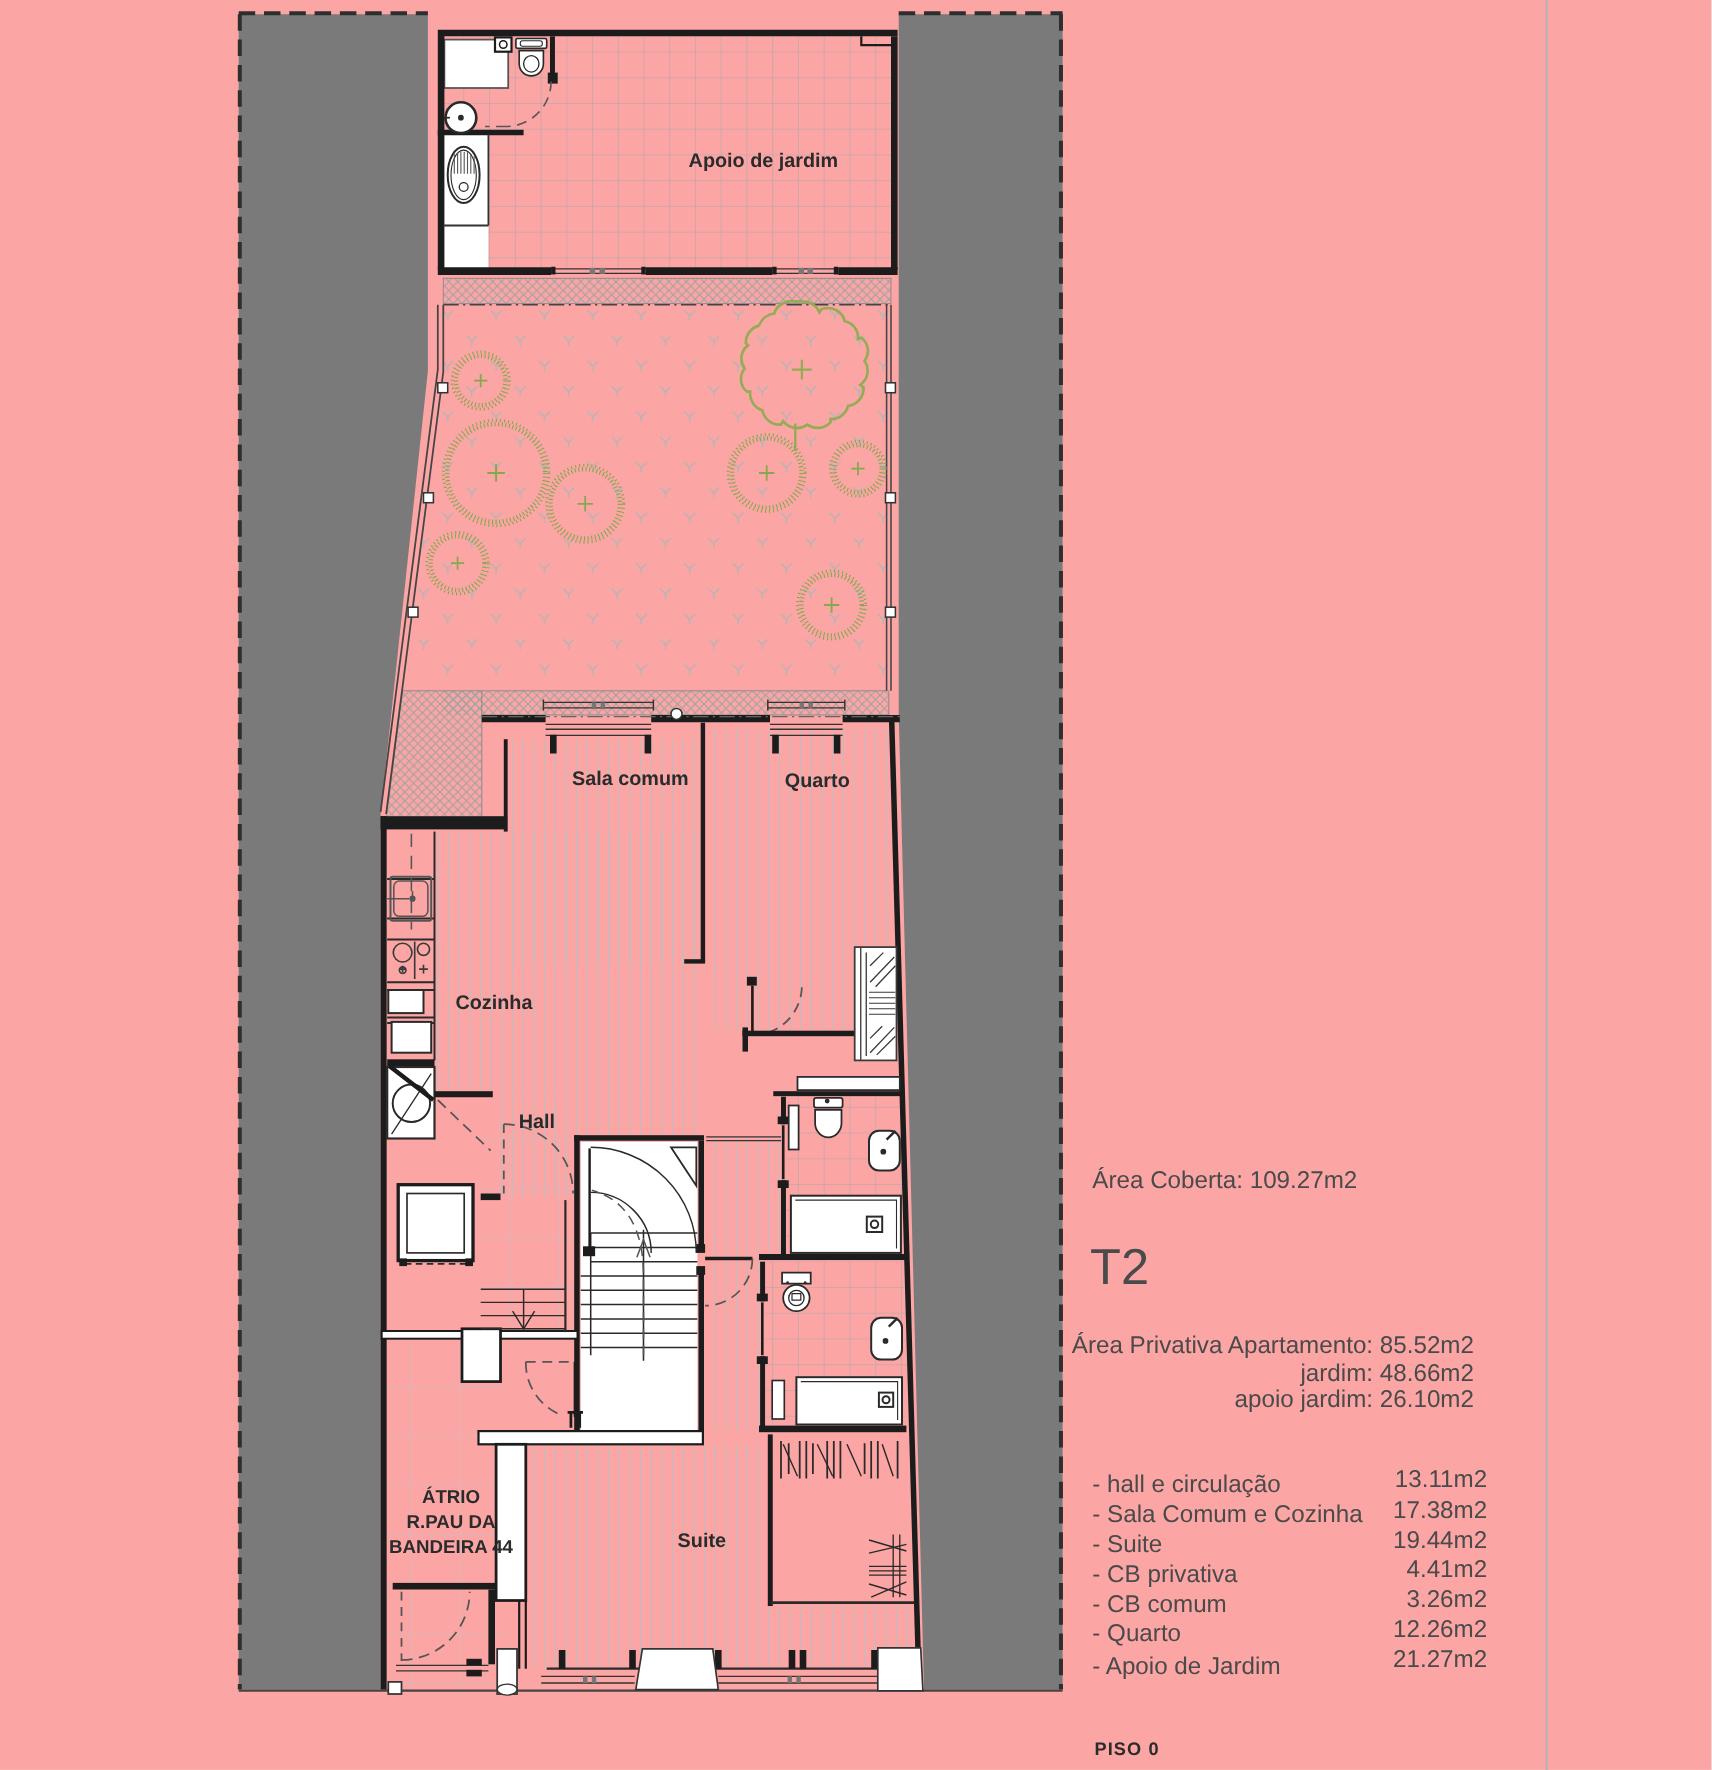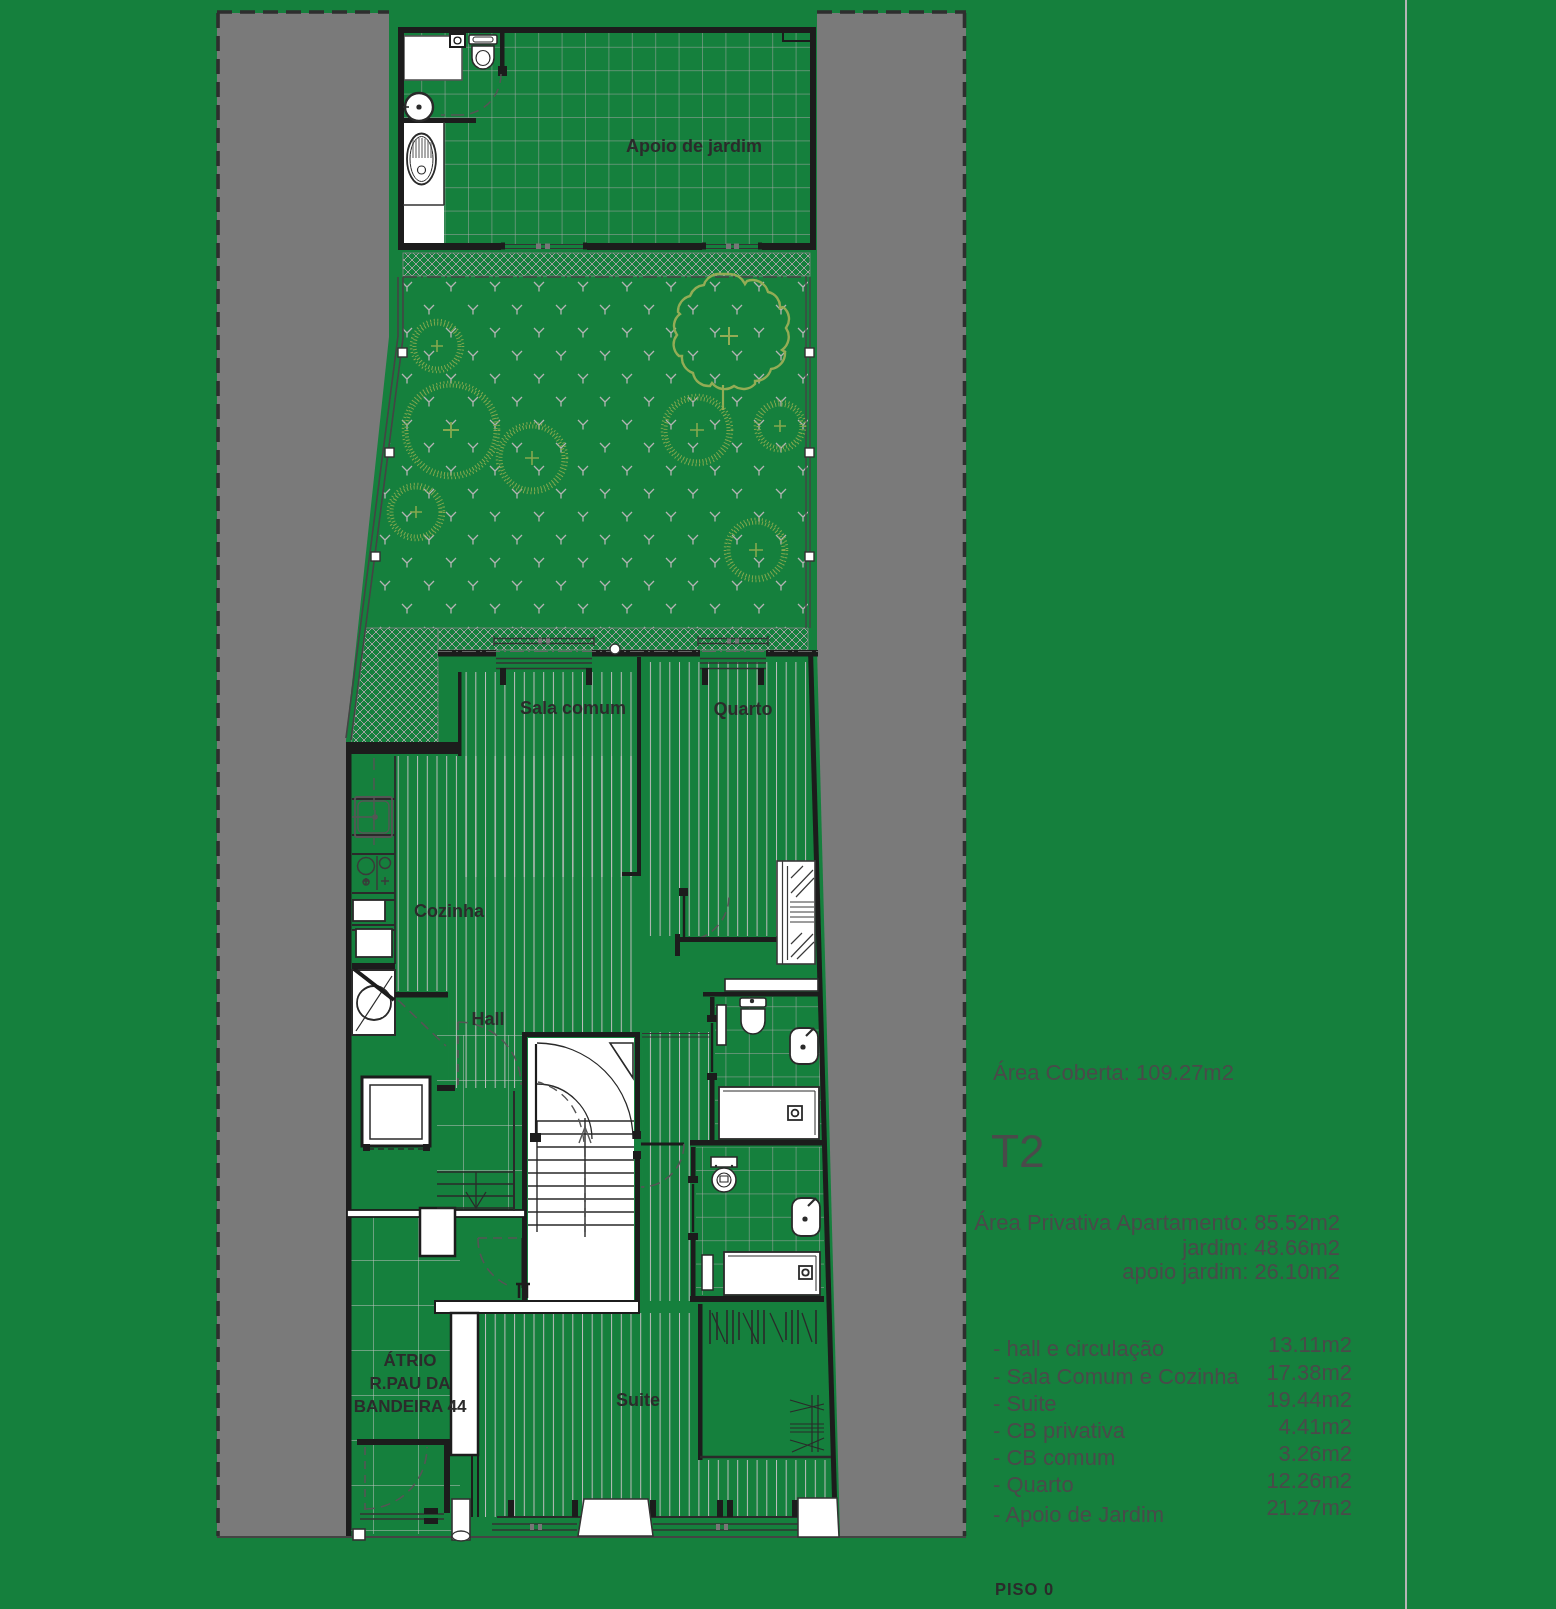--- a/index.html
+++ b/index.html
@@ -1,16 +1,16 @@
 <!DOCTYPE html>
 <html><head>
 <meta charset="utf-8">
 <style>
   html,body{margin:0;padding:0;background:#fff;}
-  .page{position:relative;width:1556px;height:1609px;background:#15803d;overflow:hidden;
+  .page{position:relative;width:1556px;height:1609px;background:#fca5a5;overflow:hidden;
         font-family:"Liberation Sans", sans-serif;}
   svg{position:absolute;left:0;top:0;}
   text{font-family:"Liberation Sans", sans-serif;}
 </style>
 </head>
 <body>
 <div class="page">
 <svg width="1556" height="1609" viewBox="0 0 1556 1609">
 <defs>
   <pattern id="tile" width="23.4" height="23.4" patternUnits="userSpaceOnUse">

